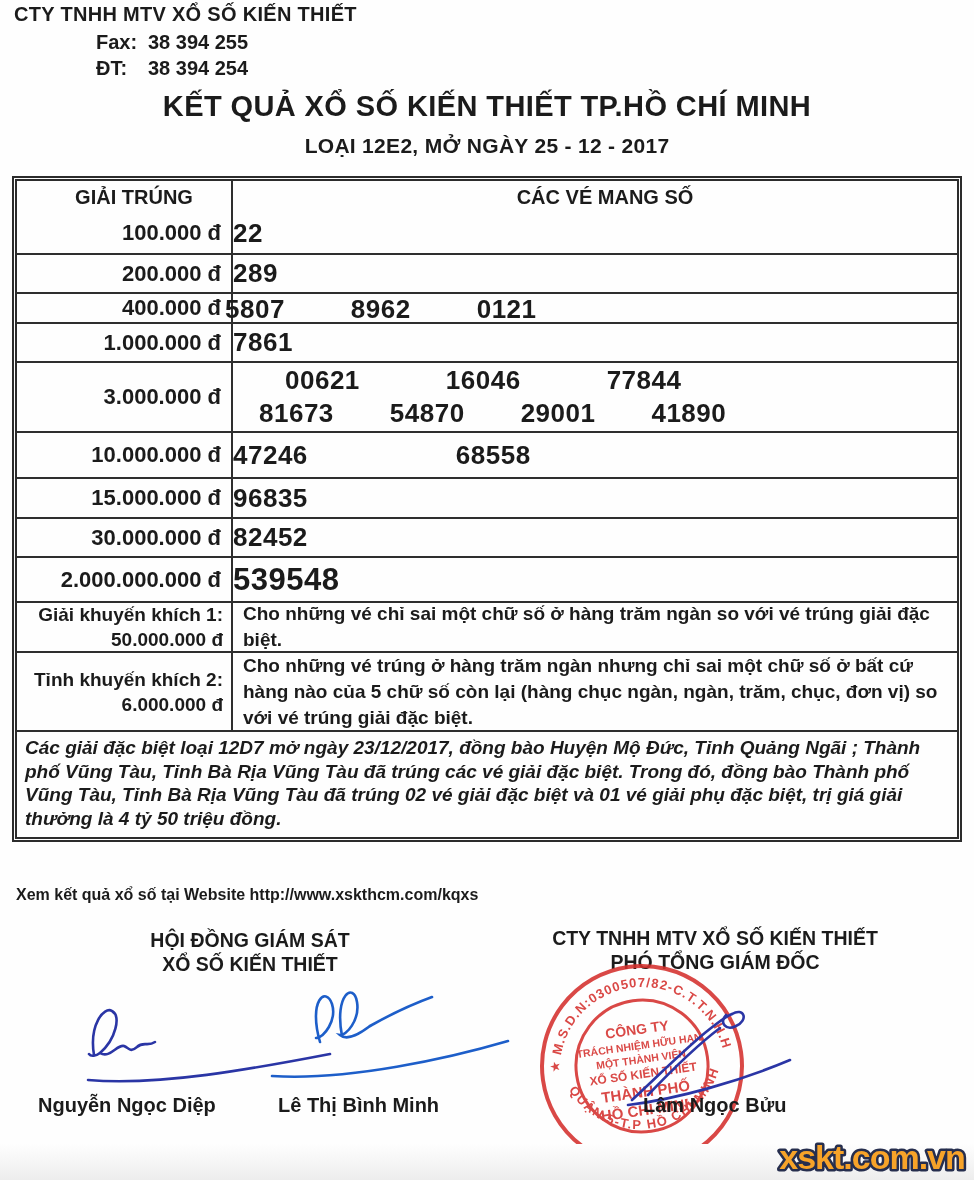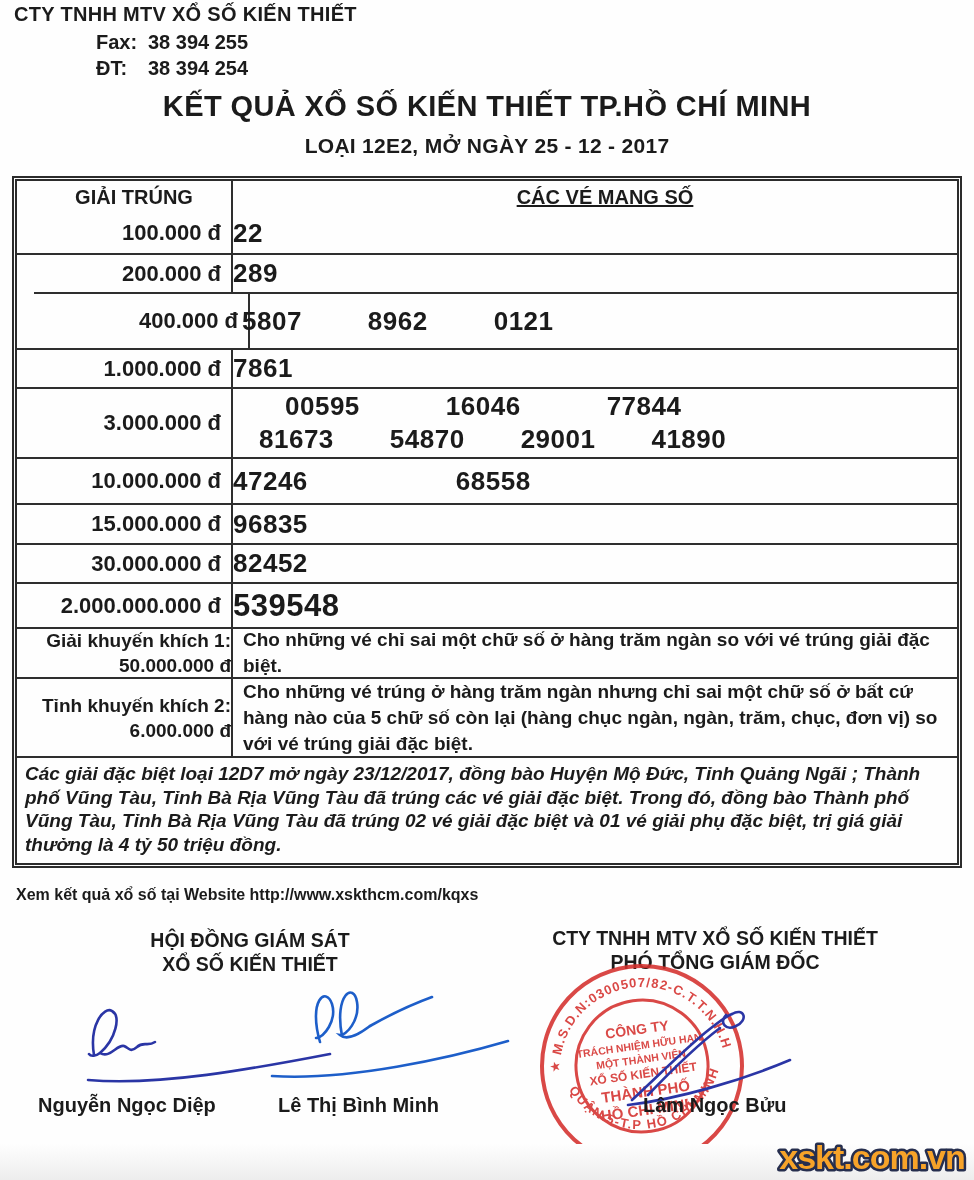--- a/index.html
+++ b/index.html
@@ -16,25 +16,25 @@
   .doc-subtitle { position:absolute; left:0; top:134px; width:100%; text-align:center; font-size:21px; font-weight:bold; letter-spacing:.3px; }
 
   
   .tbl { position:absolute; left:12px; top:176px; width:950px; border:5px double #2c2c2c; background:#fefefe; }
   .trow { display:flex; border-top:2px solid #2e2e2e; }
   .trow:first-child { border-top:none; }
   .tc1 { width:216px; border-right:2px solid #2e2e2e; display:flex; flex-direction:column; justify-content:center; }
   .tc2 { flex:1; display:flex; flex-direction:column; justify-content:space-evenly; }
   .thead-row { height:32px; }
   .th { font-size:20px; font-weight:bold; text-align:center; justify-content:center;padding-left:20px; }
-  .th.tc2 { align-items:center;text-decoration:underline; }
+  .th.tc2 { align-items:center; }
   .prize-cell { font-size:22px; font-weight:bold; text-align:right; padding-right:10px; }
   .num-line { display:flex; justify-content:flex-start; align-items:center; font-size:26px; font-weight:bold; letter-spacing:.5px; }
   .num-line.big { font-size:31px; }
-  .kk-label { font-size:19px; font-weight:bold; text-align:right; line-height:25px; }
+  .kk-label { font-size:19px; font-weight:bold; text-align:right; padding-right:8px; line-height:25px; }
   .kk-desc { font-size:19px; font-weight:bold; line-height:26px; padding:1px 10px; justify-content:center; }
   .note-row { border-top:2px solid #2e2e2e; font-size:19px; font-style:italic; font-weight:600; line-height:23.5px; padding:4px 10px 7px 8px; }
 
   .website-line { position:absolute; left:16px; top:886px; font-size:16px; font-weight:bold; }
 
   .sig-title { position:absolute; text-align:center; font-size:19.5px; font-weight:bold; line-height:24px; }
   .sig-title.left { left:60px; top:928px; width:380px; }
   .sig-title.right { left:480px; top:926px; width:470px; }
   .sig-name { position:absolute; top:1094px; text-align:left; font-size:20px; font-weight:bold; }
   .sig-name.n1 { left:38px; width:224px; }
@@ -82,21 +82,21 @@
           </div>
         </div>
         <div class="trow" style="height: 39px;">
           <div class="tc1 prize-cell">200.000 đ</div>
           <div class="tc2">
             <div class="num-line">
               <span>289</span>
             </div>
           </div>
         </div>
-        <div class="trow" style="height: 56px; margin-left: 17px;">
+        <div class="trow" style="height: 30px;">
           <div class="tc1 prize-cell">400.000 đ</div>
           <div class="tc2">
             <div class="num-line" style="gap: 66px; transform: translateX(-8px);">
               <span>5807</span>
               <span>8962</span>
               <span>0121</span>
             </div>
           </div>
         </div>
         <div class="trow" style="height: 39px;">
@@ -104,21 +104,21 @@
           <div class="tc2">
             <div class="num-line">
               <span>7861</span>
             </div>
           </div>
         </div>
         <div class="trow" style="height: 70px;">
           <div class="tc1 prize-cell">3.000.000 đ</div>
           <div class="tc2">
             <div class="num-line" style="gap: 86px; transform: translateX(52px);">
-              <span>00595</span>
+              <span>00621</span>
               <span>16046</span>
               <span>77844</span>
             </div>
             <div class="num-line" style="gap: 56px; transform: translateX(26px);">
               <span>81673</span>
               <span>54870</span>
               <span>29001</span>
               <span>41890</span>
             </div>
           </div>

